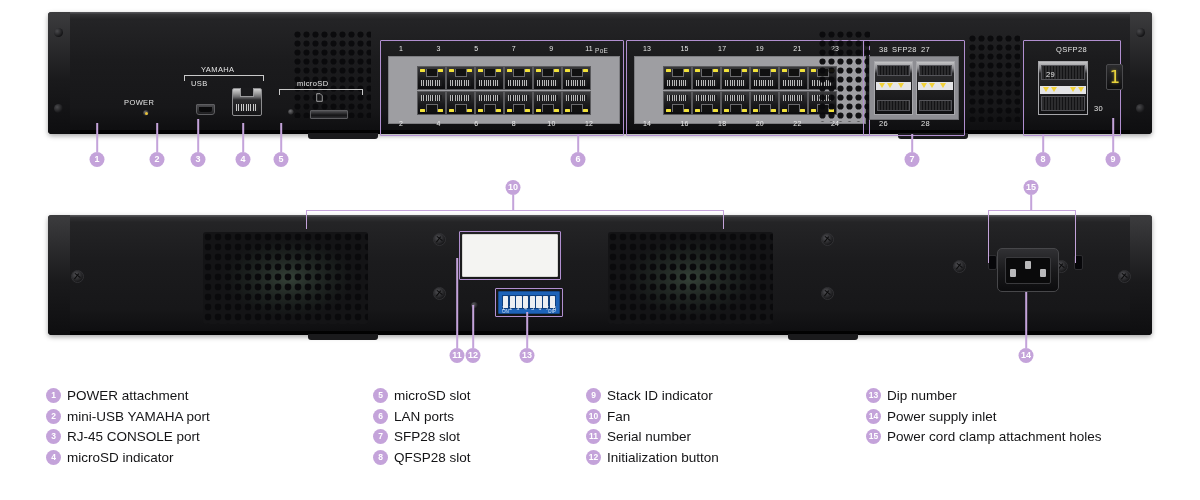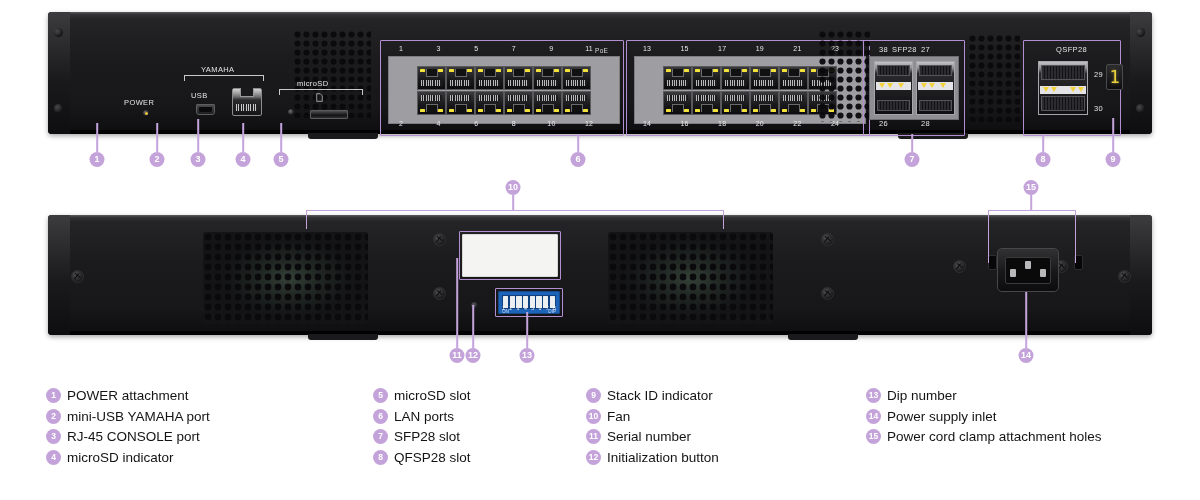--- a/index.html
+++ b/index.html
@@ -312,21 +312,21 @@
     </defs>
     <rect width="78" height="88" fill="url(#vdots)"></rect>
   </svg>
 
   <div class="lbl" style="left:76px; top:86px;">POWER</div>
   <div class="led-dot amber" style="left:95px; top:98px;"></div>
 
   <div class="bracket" style="left:136px; top:63px; width:78px;"></div>
   <div class="lbl" style="left:153px; top:53px;">YAMAHA</div>
 
-  <div class="lbl" style="left:143px; top:79px;">USB</div>
+  <div class="lbl" style="left:143px; top:67px;">USB</div>
   <div class="usb-mini" style="left:148px; top:92px;"></div>
 
   <div class="rj45-console" style="left:184px; top:76px;"></div>
 
   <div class="bracket" style="left:231px; top:77px; width:82px;"></div>
   <div class="lbl" style="left:249px; top:67px;">microSD</div>
   <svg class="sd-glyph" style="left:268px; top:81px;" viewBox="0 0 10 13">
     <path d="M1 1 h5 l3 3 v8 h-8 z" fill="none" stroke="#dcdcdc" stroke-width="1"></path>
   </svg>
   <div class="led-dot" style="left:240px; top:97px;"></div>
@@ -533,21 +533,21 @@
     <div class="bar" style="top:3px; height:13px;"></div>
     <div class="midband" style="top:24px;">
       <div class="tri" style="left:3px; top:1px;"></div>
       <div class="tri" style="left:11px; top:1px;"></div>
       <div class="tri" style="left:30px; top:1px;"></div>
       <div class="tri" style="left:38px; top:1px;"></div>
     </div>
     <div class="bar" style="bottom:3px; height:13px;"></div>
   </div>
   <div class="lbl" style="left:1008px; top:33px;">QSFP28</div>
-  <div class="lbl" style="left:1046px; top:58px;text-align:right;">29</div>
+  <div class="lbl" style="left:998px; top:58px;text-align:right;">29</div>
   <div class="lbl" style="left:1046px; top:92px;">30</div>
 
   <div class="stack-id" style="left:1058px; top:52px;">
     <span class="seg-digit">1</span>
   </div>
 </div>
 
 <div class="chassis" id="rear-panel">
   <div class="chassis-top-hl"></div>
   <div class="chassis-bot-sh"></div>

